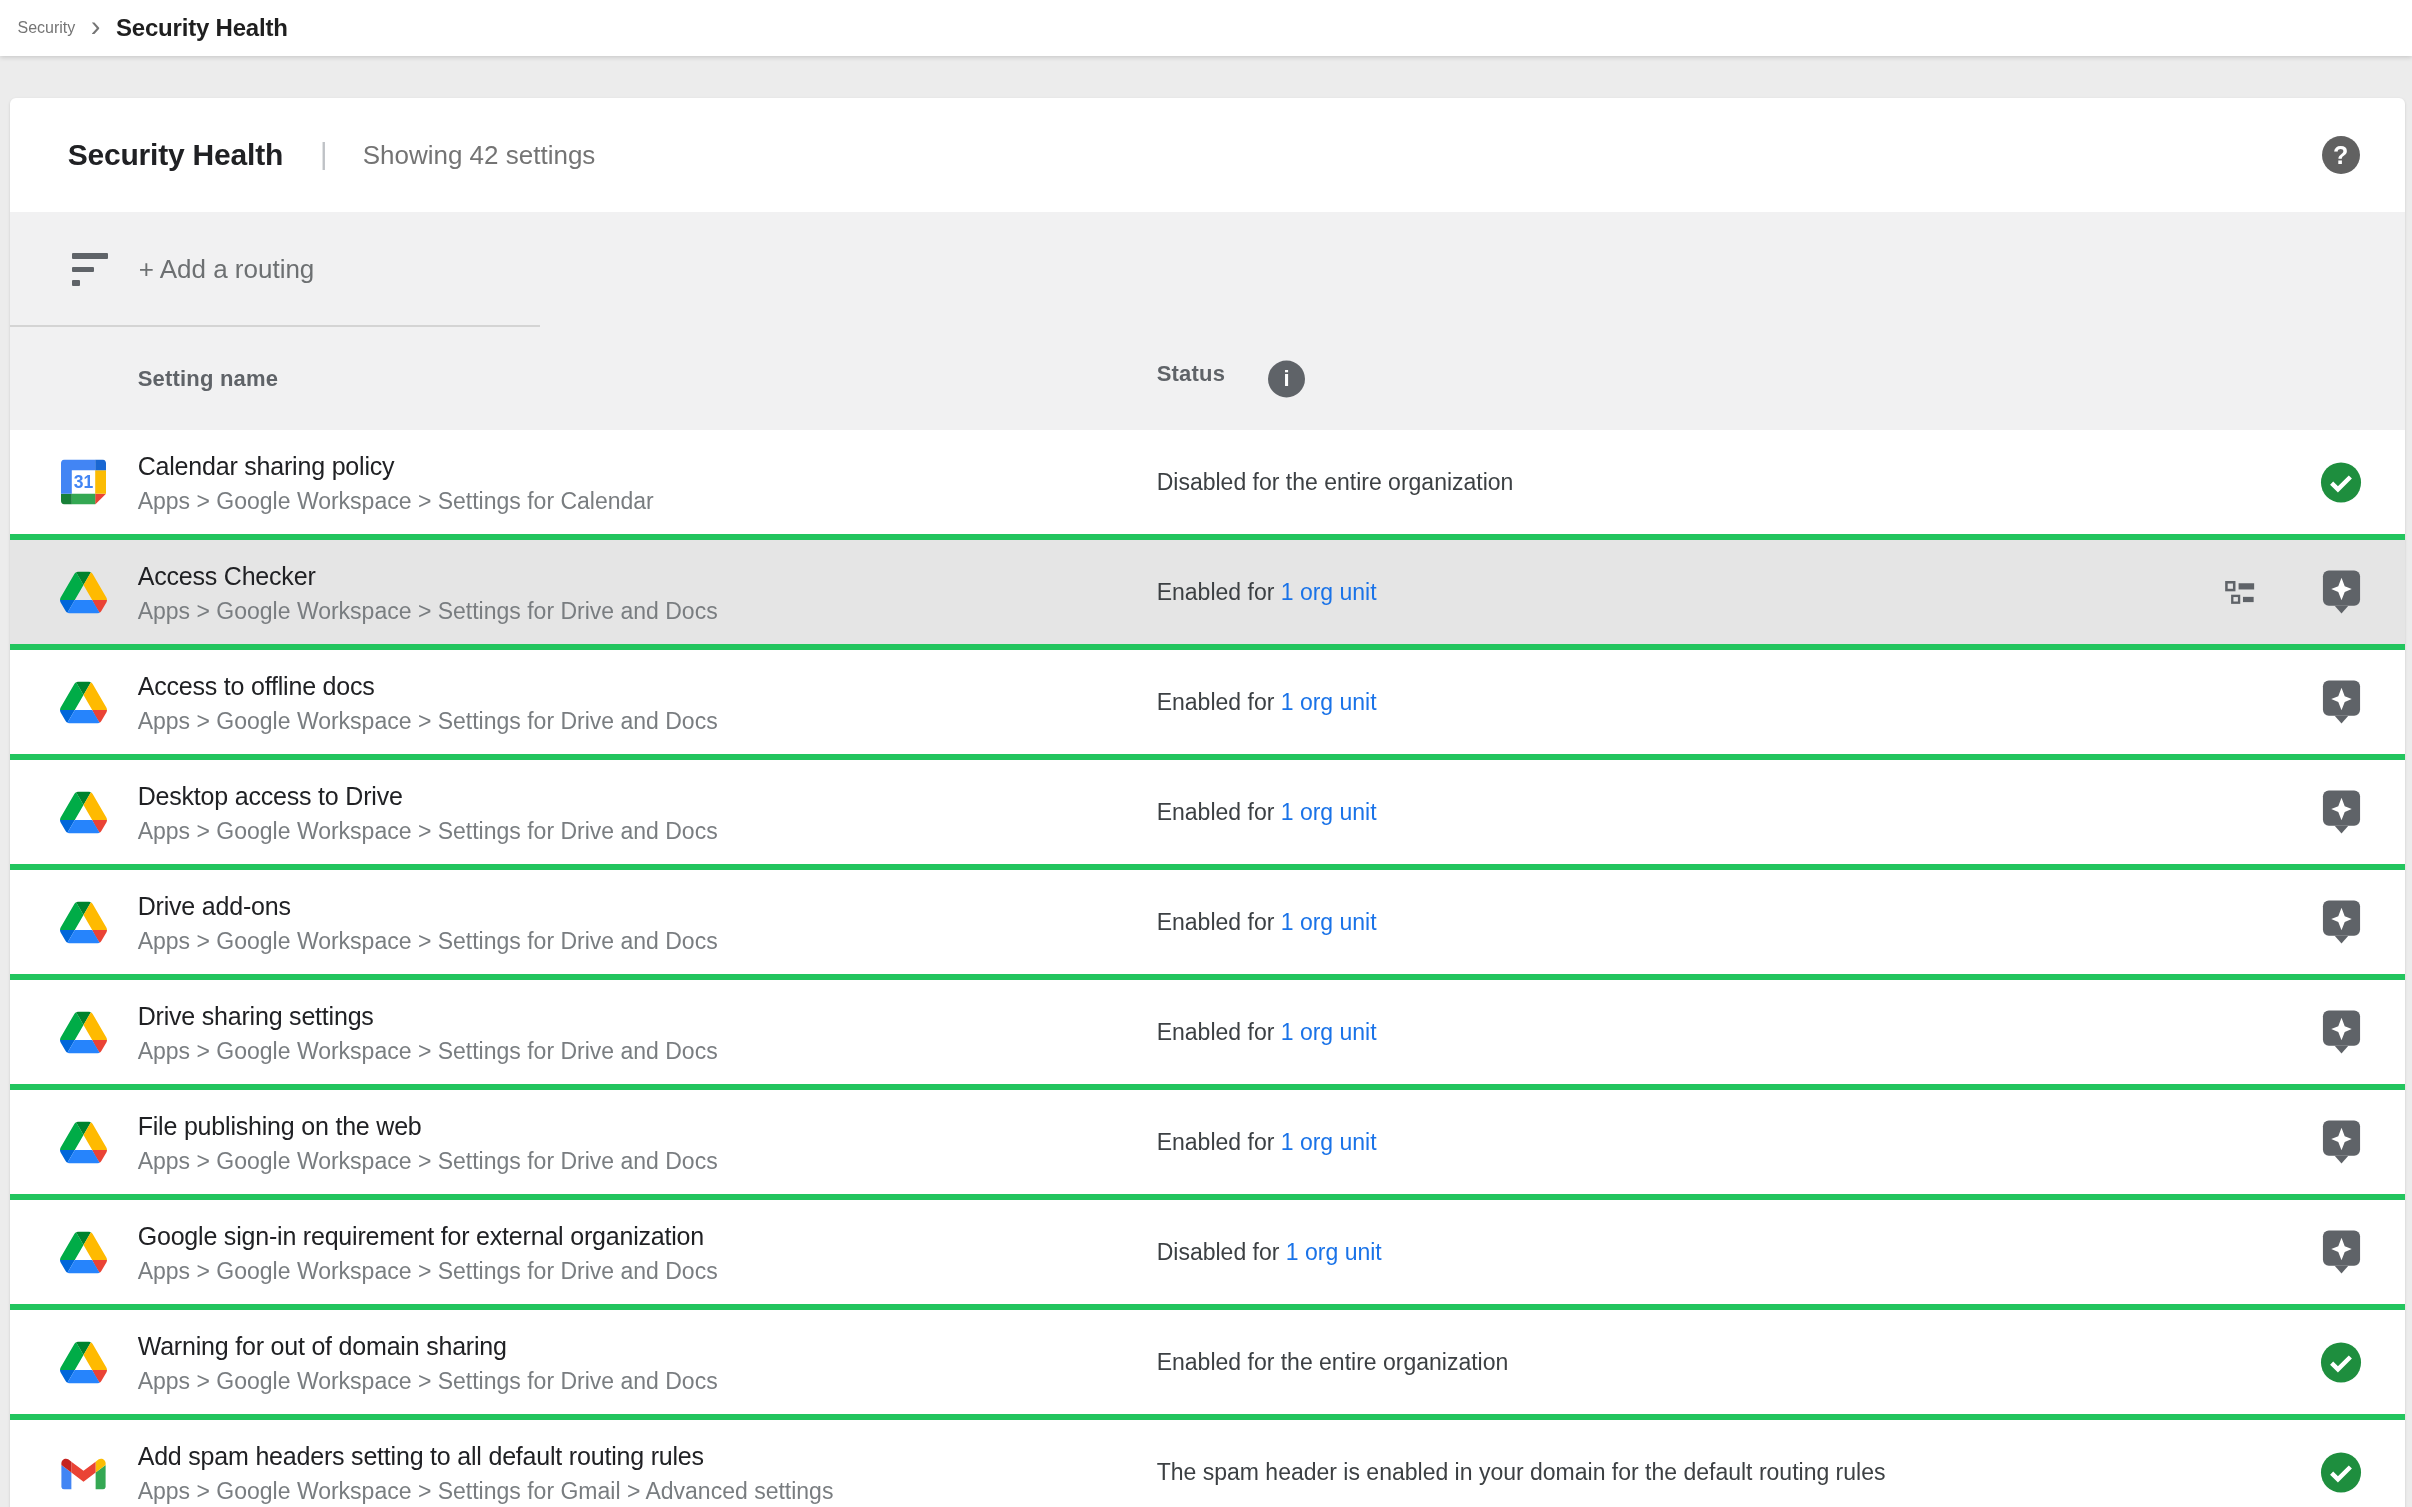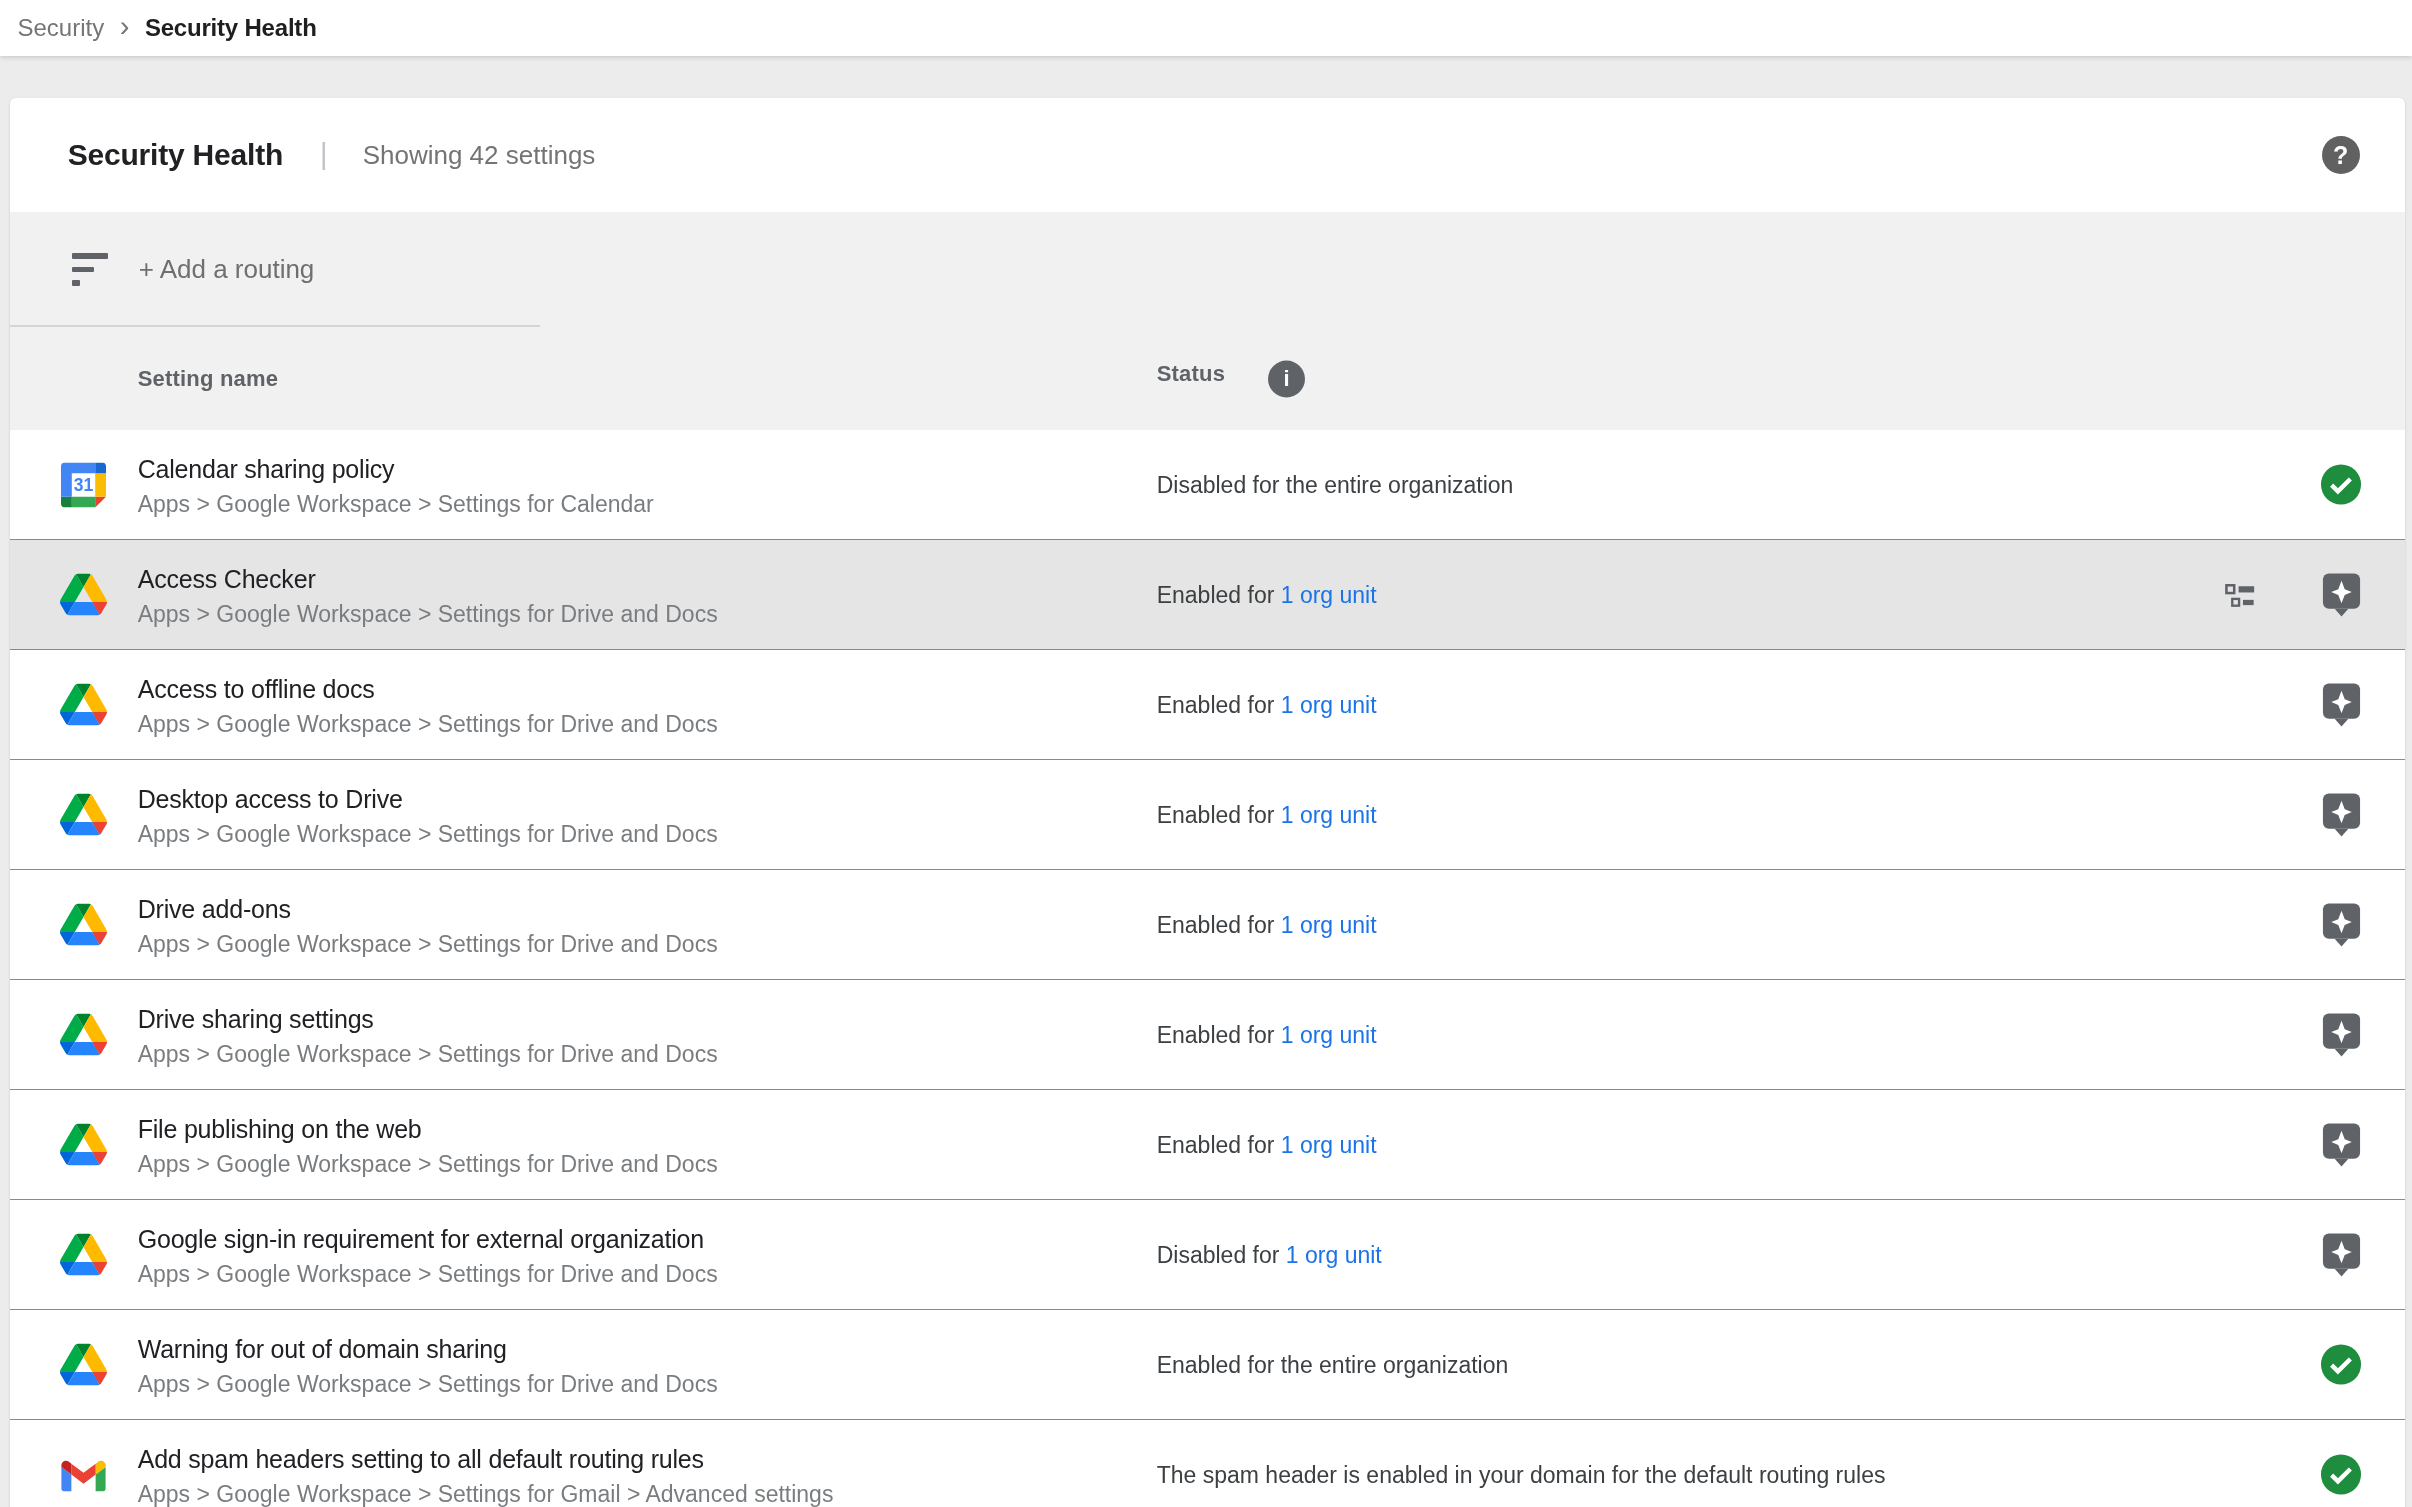--- a/index.html
+++ b/index.html
@@ -8,21 +8,21 @@
     background:#ececec;
     font-family:"Liberation Sans",sans-serif;
     -webkit-font-smoothing:antialiased;
   }
   
   .topbar{
     position:absolute;top:0;left:0;width:100%;height:56px;background:#ffffff;
     display:flex;align-items:center;padding-left:17.5px;box-sizing:border-box;
     box-shadow:0 1.9px 4.9px rgba(0,0,0,.16);z-index:5;
   }
-  .crumb-parent{font-size:24px;color:#757575;cursor:pointer}
+  .crumb-parent{font-size:16px;color:#757575;cursor:pointer}
   .crumb-sep{font-size:29px;color:#757575;margin:0 15.5px 3.9px 15.5px;line-height:1}
   .crumb-current{font-size:24px;color:#1f1f1f;font-weight:600;letter-spacing:-0.2px}
 
   
   .card{
     position:absolute;left:9.7px;top:98px;width:2395px;height:1456px;
     background:#ffffff;border-radius:5.8px 5.8px 0 0;
     box-shadow:0 1px 2.9px rgba(0,0,0,.14);
   }
   .card-header{height:114px;display:flex;align-items:center;padding-left:58px;position:relative}
@@ -51,21 +51,21 @@
   .col-status{position:absolute;left:1147px;top:50%;transform:translateY(-50%);
     display:flex;font-size:22px;font-weight:700;color:#5f6368;letter-spacing:0.2px}
   .info-btn{
     margin-left:43px;width:37px;height:37px;border-radius:50%;background:#5f6368;color:#fff;
     display:flex;align-items:center;justify-content:center;
     font-size:22px;font-weight:700;font-style:normal;cursor:pointer;
   }
 
   
   .rows{background:#fff}
-  .row{height:110px;position:relative;border-bottom:1px solid #22c55e;box-sizing:border-box;background:#fff}
+  .row{height:110px;position:relative;border-bottom:6px solid #22c55e;box-sizing:border-box;background:#fff}
   .row.highlighted{background:#e5e5e5}
   .app-icon{position:absolute;left:50px;top:50%;transform:translateY(-50%);width:47px;height:47px;
     display:flex;align-items:center;justify-content:center}
   .row-text{position:absolute;left:128px;top:50%;transform:translateY(-50%)}
   .row-title{font-size:25px;color:#202124;line-height:37px;letter-spacing:-0.2px;white-space:nowrap}
   .row-path{font-size:23px;color:#797d80;line-height:32px;white-space:nowrap}
   .row-status{position:absolute;left:1147px;top:50%;transform:translateY(-50%);
     font-size:23px;color:#3c4043;white-space:nowrap}
   .row-status .lnk{color:var(--link,#1a73e8);cursor:pointer;text-decoration:none}
   .org-icon{position:absolute;left:2214px;top:50%;transform:translateY(-50%);width:35px;height:35px}

